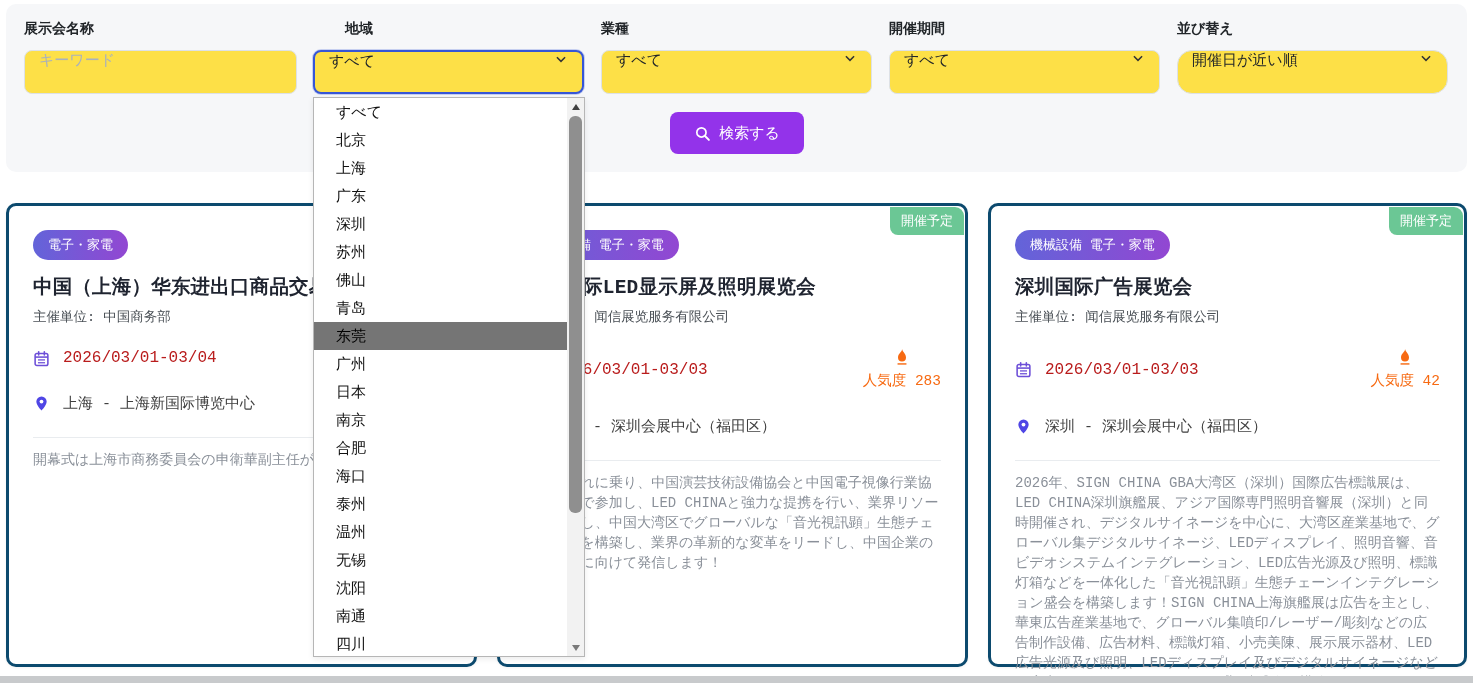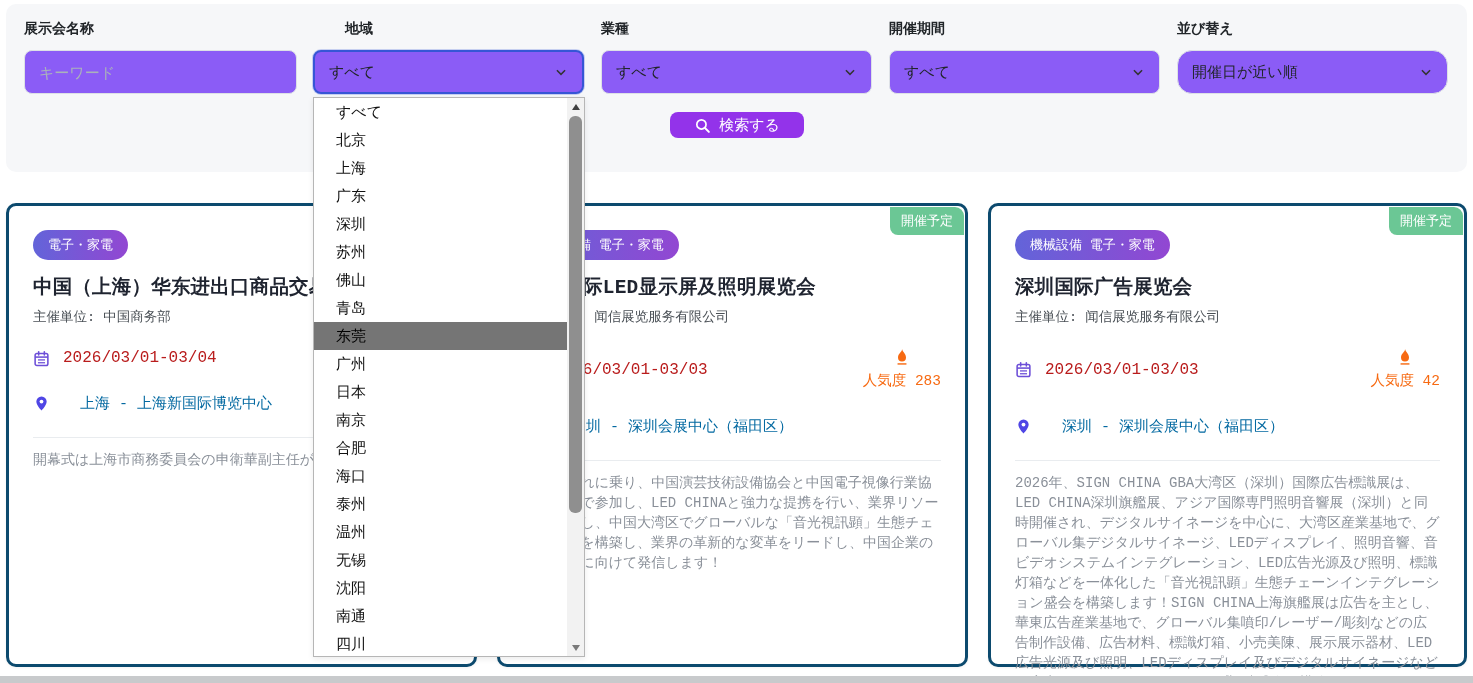--- a/index.html
+++ b/index.html
@@ -4,32 +4,32 @@
 <style>
   * { margin:0; padding:0; box-sizing:border-box; }
   html,body { background:#fff; }
   body { font-family:"Liberation Sans","DejaVu Sans",sans-serif; }
   .page { position:relative; width:1473px; height:683px; background:#ffffff; overflow:hidden; }
 
   
   .filter-bar { position:absolute; left:6px; top:4px; width:1461px; height:168px;
                 background:#f6f7f9; border-radius:10px; }
   .f-label { position:absolute; top:16px; font-size:14px; font-weight:700; color:#212529; }
-  .f-control { position:absolute; top:46px; height:44px; background:#8b5cf6; border:1px solid #dde1e6;
-               border-radius:8px; font-size:15px; color:#212529; display:flex; align-items:center;
+  .f-control { position:absolute; top:46px; height:44px; background:#fde047; border:1px solid #dde1e6;
+               border-radius:8px; font-size:15px; color:#212529; display:flex; align-items:flex-start;
                padding:0 14px; }
   .f-control.focused { border:2px solid #3656d6; box-shadow:0 0 0 1px rgba(54,86,214,.25); }
   .f-input { width:273px; }
   .f-input input { border:none; outline:none; width:100%; font-size:15px; color:#212529;
                    font-family:inherit; background:transparent; }
   .f-input input::placeholder { color:#aab2bb; }
   .f-select { width:271px; justify-content:space-between; cursor:pointer; }
   .chev { width:14px; height:14px; flex:0 0 auto; }
 
-  .search-btn { position:absolute; left:664px; top:108px; width:134px; height:26px;
+  .search-btn { position:absolute; left:664px; top:108px; width:134px; height:42px;
                 background:#9333ea; color:#fff; border:none; border-radius:8px;
                 font-size:15px; font-family:inherit; display:flex; align-items:center; justify-content:center;
                 gap:8px; cursor:pointer; }
 
   
   .dropdown { position:absolute; left:313px; top:97px; width:272px; height:560px; background:#fff;
               border:1px solid #b6b6b6; z-index:50; box-shadow:0 2px 6px rgba(0,0,0,.08); }
   .dd-list { position:absolute; left:0; top:0; right:17px; bottom:0; overflow:hidden; }
   .dd-item { height:28px; line-height:28px; padding-left:22px; font-size:15px; color:#111; cursor:default; }
   .dd-item.hl { background:#757575; color:#000; }
@@ -54,21 +54,21 @@
   .card-inner { padding:24px 24px 0 24px; }
   .status-badge { position:absolute; top:1px; right:1px; background:#6bc795; color:#fff;
                   font-size:13px; padding:5px 11px; border-radius:0 9px 0 8px; }
   .pill { display:inline-block; background:linear-gradient(90deg,#6364d9,#9247d2); color:#fff;
           font-size:13px; padding:6px 15px; border-radius:999px; }
   .card-title { margin-top:13px; font-size:19.5px; font-weight:700; color:#1f2430; letter-spacing:.2px; }
   .card-org { margin-top:8px; font-size:13.5px; color:#4a5056; }
   .meta-row { margin-top:23px; display:flex; align-items:center; justify-content:space-between; }
   .meta-left { display:flex; align-items:center; gap:13px; font-size:16px; color:#b91c1c; }
   .pop { display:flex; align-items:center; gap:6px; font-size:14.5px; color:#f76a12;flex-direction:column; }
-  .loc-row { margin-top:27px; display:flex; align-items:center; gap:30px; font-size:15px; color:#0369a1; }
+  .loc-row { margin-top:27px; display:flex; align-items:center; gap:13px; font-size:15px; color:#404040; }
   .divider { margin-top:24px; height:1px; background:#e9ecef; }
   .card-desc { margin-top:12px; font-size:14px; line-height:20px; color:#8a9099; }
   .icon16 { width:17px; height:17px; flex:0 0 auto; }
   .icon-flame { width:14px; height:16px; flex:0 0 auto; }
 
   .bottom-strip { position:absolute; left:0; top:676px; width:1473px; height:7px; background:#c8cacc; }
 </style>
 </head>
 <body>
 

